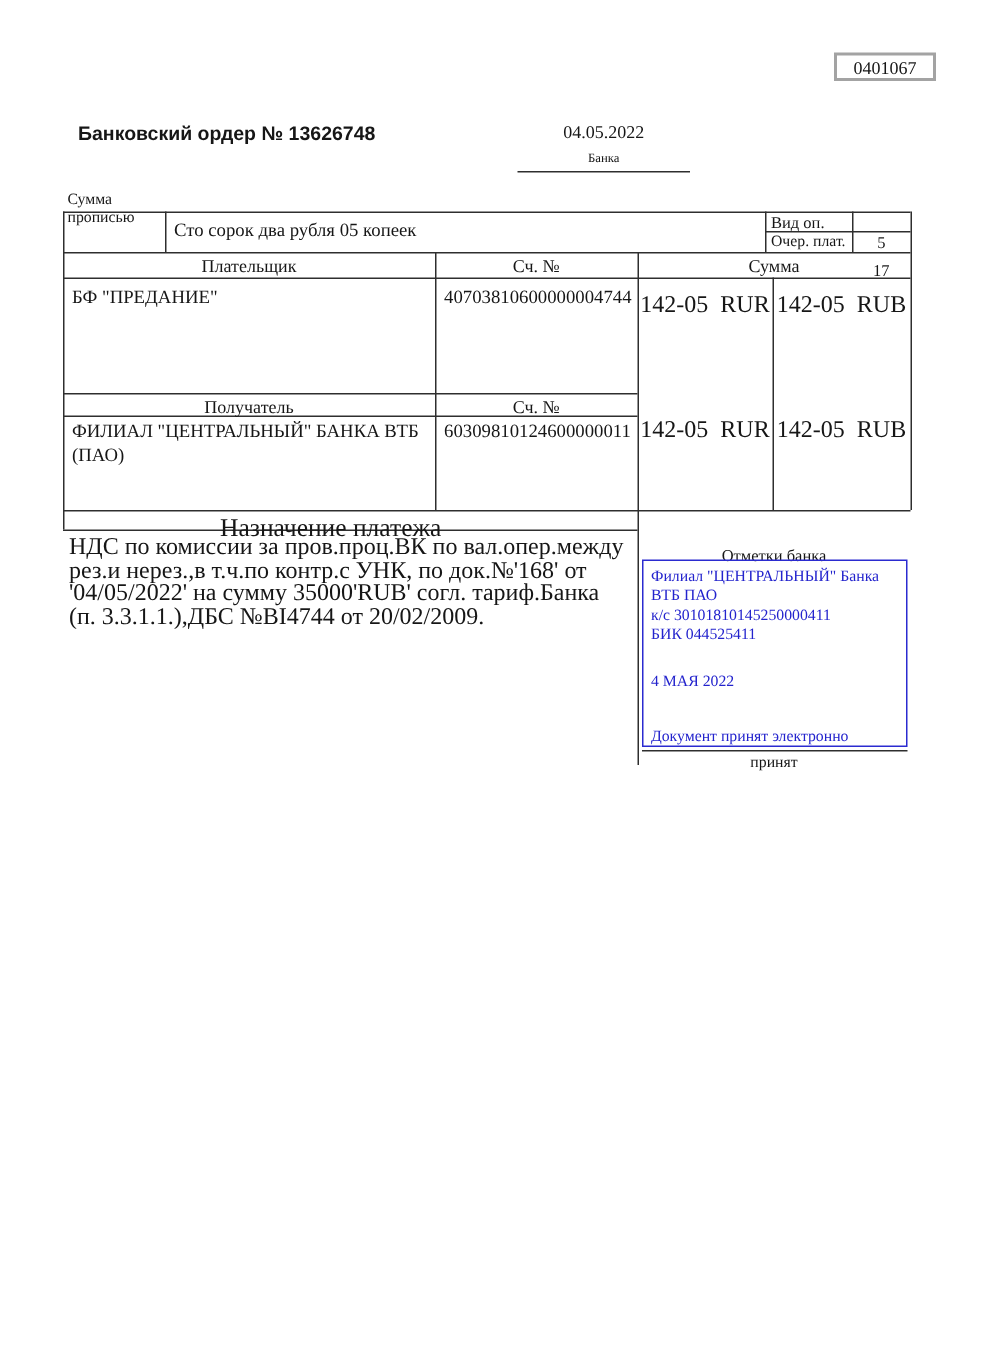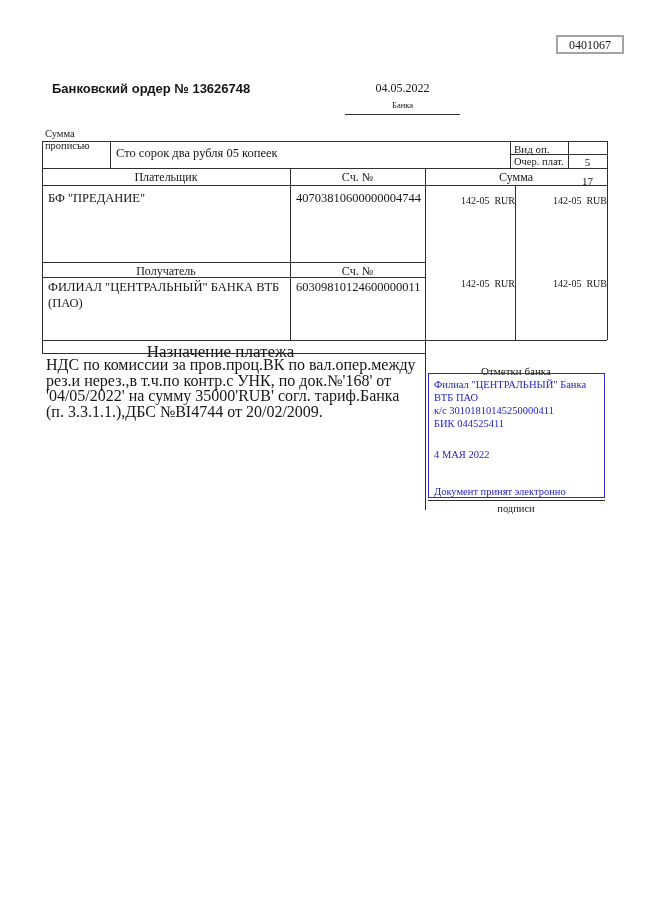--- a/index.html
+++ b/index.html
@@ -23,21 +23,21 @@
   .date-value {
     position:absolute; left:345px; top:81px; width:115px; text-align:center;
     font-size:12px; border-bottom:1px solid #2e2e2e; padding-bottom:18px;
   }
   .date-label {
     position:absolute; left:345px; top:100px; width:115px; text-align:center; font-size:8.5px;
   }
   .small-label { font-size:10.5px; line-height:12px; }
   .cell-header { font-size:12px; }
   .value-text { font-size:12.5px; }
-  .sum-val { font-size:10px; white-space:pre;text-align:right; }
+  .sum-val { font-size:16px; white-space:pre; }
   .purpose-text { font-size:16px; line-height:15.5px; }
   .stamp {
     position:absolute; left:428px; top:373px; width:177px; height:125px;
     border:1px solid #2b2bd0; color:#2323cd; font-size:10.5px; line-height:13px;
     padding:4px 4px 3px 5px;
   }
   .stamp .gap-date { margin-top:18px; }
   .stamp .gap-note { margin-top:24px; }
 </style>
 </head>
@@ -99,13 +99,13 @@
 
 <div class="stamp">
   <div>Филиал "ЦЕНТРАЛЬНЫЙ" Банка</div>
   <div>ВТБ ПАО</div>
   <div>к/с 30101810145250000411</div>
   <div>БИК 044525411</div>
   <div class="gap-date">4 МАЯ 2022</div>
   <div class="gap-note">Документ принят электронно</div>
 </div>
 
-<div class="abs center" style="left:425px; top:503px; width:182px; font-size:10.5px;">подписи</div>
+<div class="abs center" style="left:425px; top:503px; width:182px; font-size:10.5px;">принят</div>
 
 </body></html>

